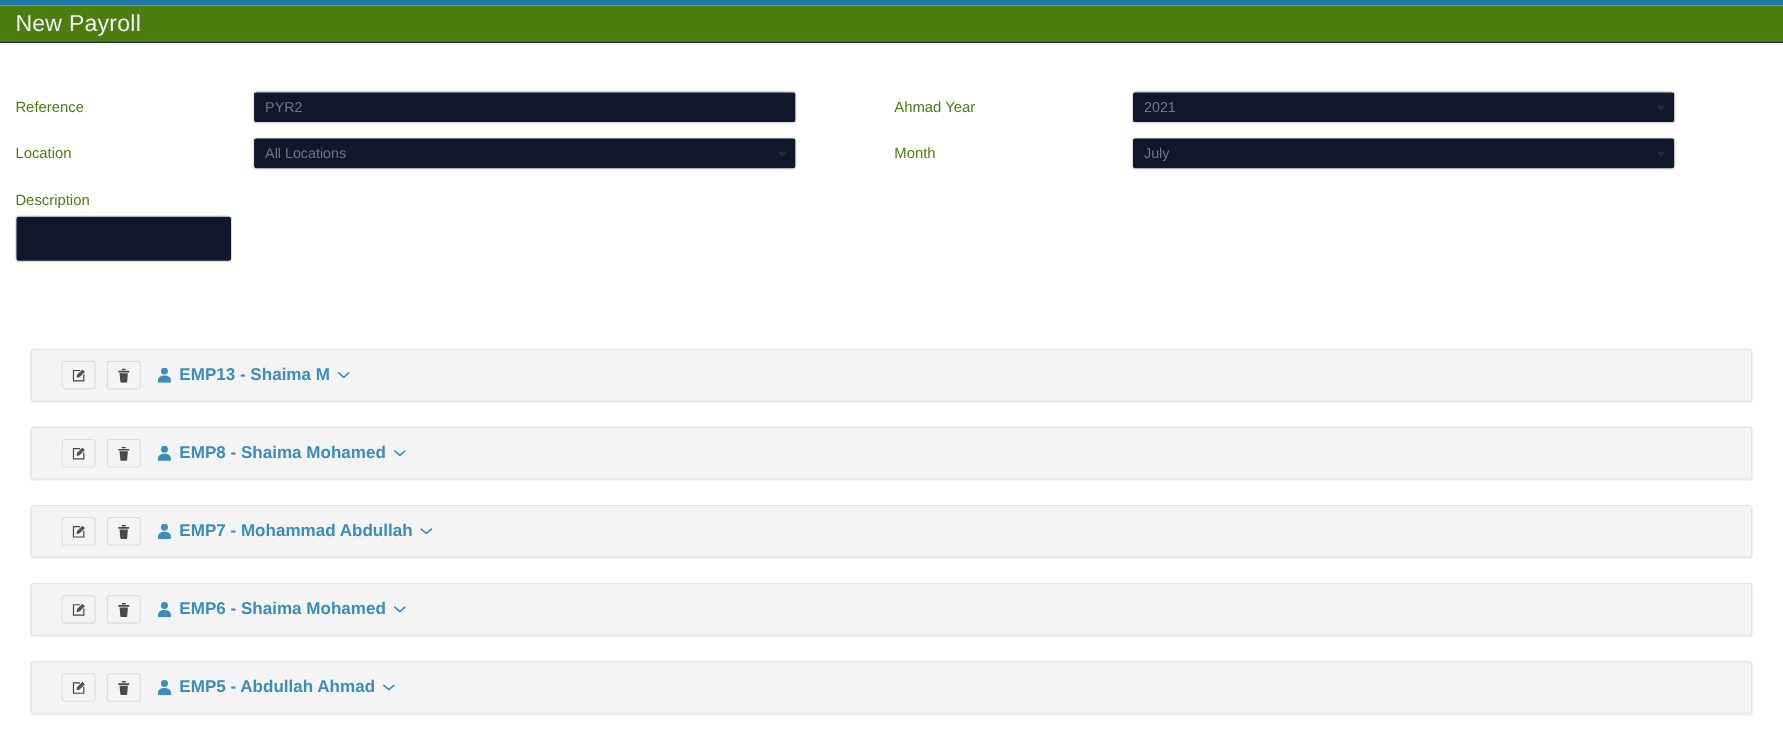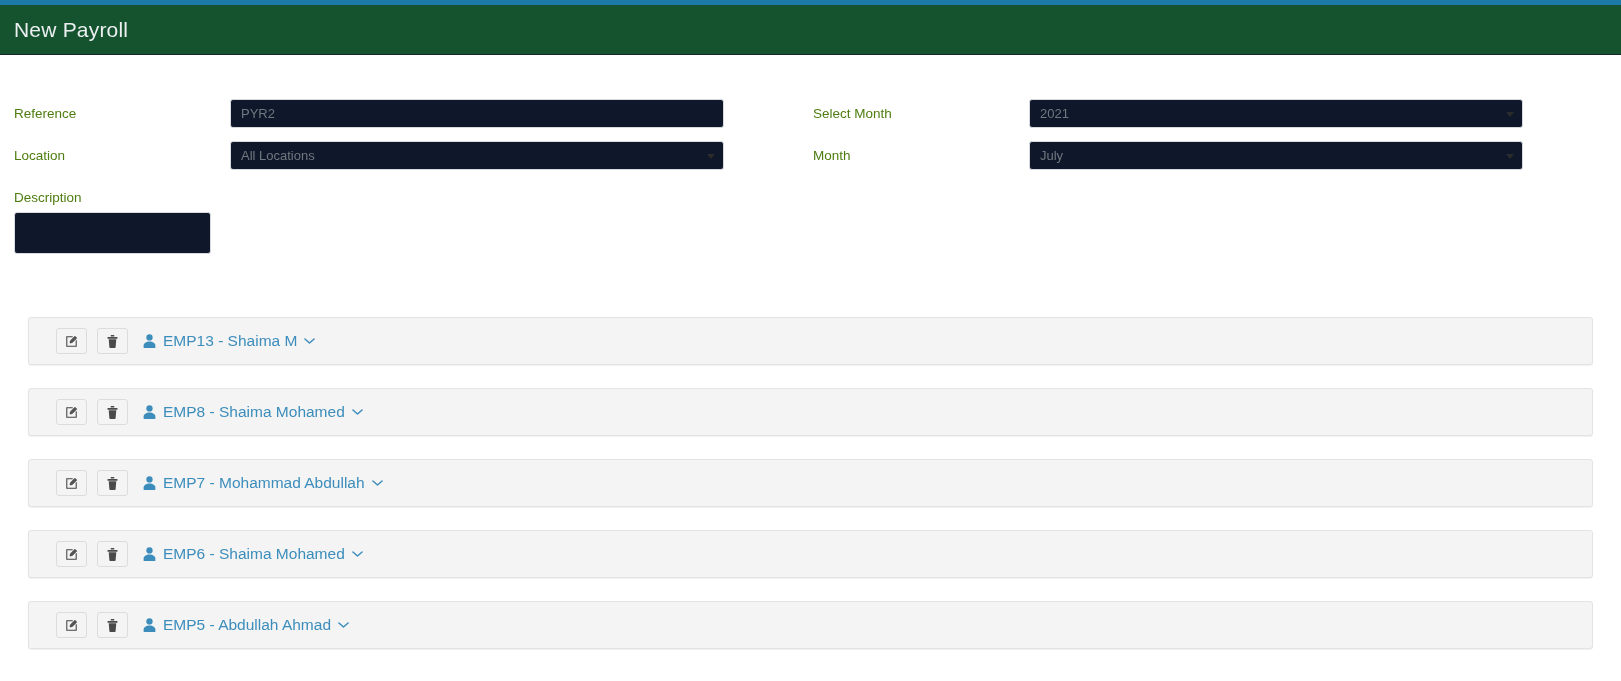--- a/index.html
+++ b/index.html
@@ -13,22 +13,22 @@
     overflow: hidden;
   }
 
   
   .top-strip {
     height: 5px;
     background: #1d7aa8;
     width: 100%;
   }
   .page-header {
-    height: 50px;
-    background: #14532d;
+    height: 34px;
+    background: #4d7c0f;
     display: flex;
     align-items: center;
     padding-left: 14px;
     border-bottom: 1px solid #16242f;
   }
   .page-header .title {
     color: #eceff1;
     font-size: 21px;
     font-weight: 400;
     letter-spacing: 0.2px;
@@ -134,20 +134,21 @@
 
   .emp-link {
     display: flex;
     align-items: center;
     margin-left: 5px;
     color: #3c8dbc;
     font-size: 15.5px;
     text-decoration: none;
     cursor: pointer;
     white-space: nowrap;
+    font-weight: bold;
   }
   .person-icon {
     margin-right: 7px;
     display: flex;
     align-items: center;
   }
   .chev {
     margin-left: 7px;
     display: flex;
     align-items: center;
@@ -187,21 +188,21 @@
       <div class="field-wrap">
         <textarea class="form-control" style=""></textarea>
       </div>
     </div>
 
   </div>
 
   <div class="form-col col-right">
 
     <div class="form-row">
-      <div class="form-label">Select Month</div>
+      <div class="form-label">Ahmad Year</div>
       <div class="field-wrap select-wrap">
         <input class="form-control" type="text" readonly="" value="2021" style="">
         <span class="caret"></span>
       </div>
     </div>
 
     <div class="form-row">
       <div class="form-label">Month</div>
       <div class="field-wrap select-wrap">
         <input class="form-control" type="text" readonly="" value="July" style="">

